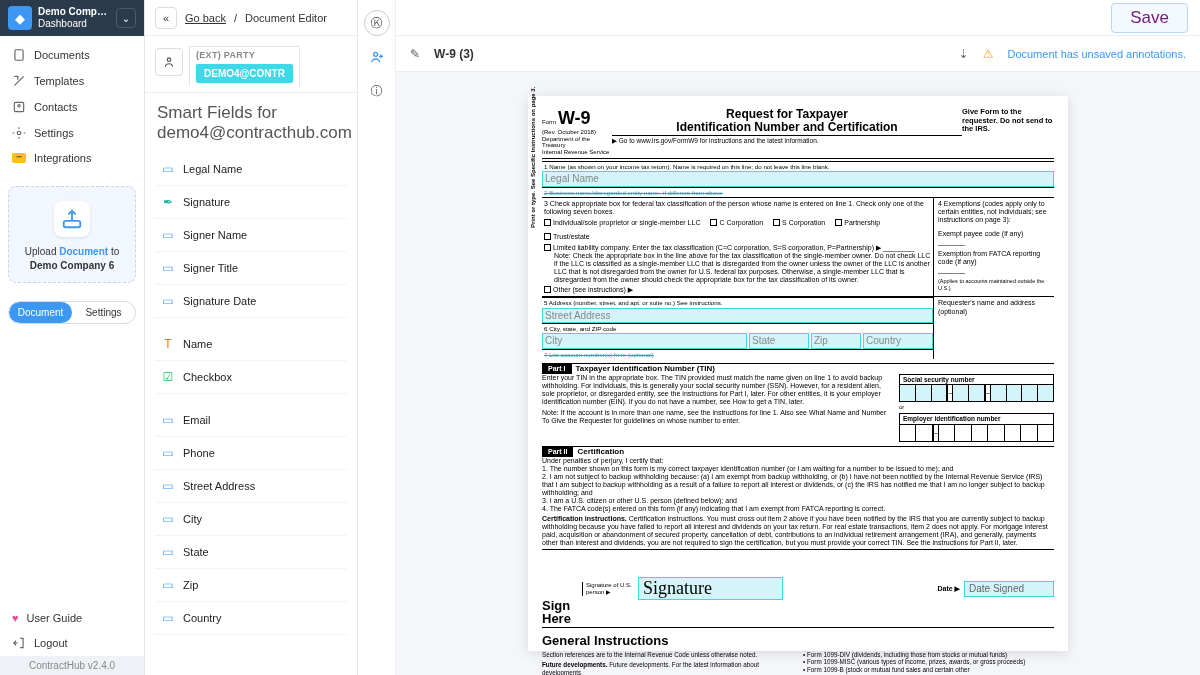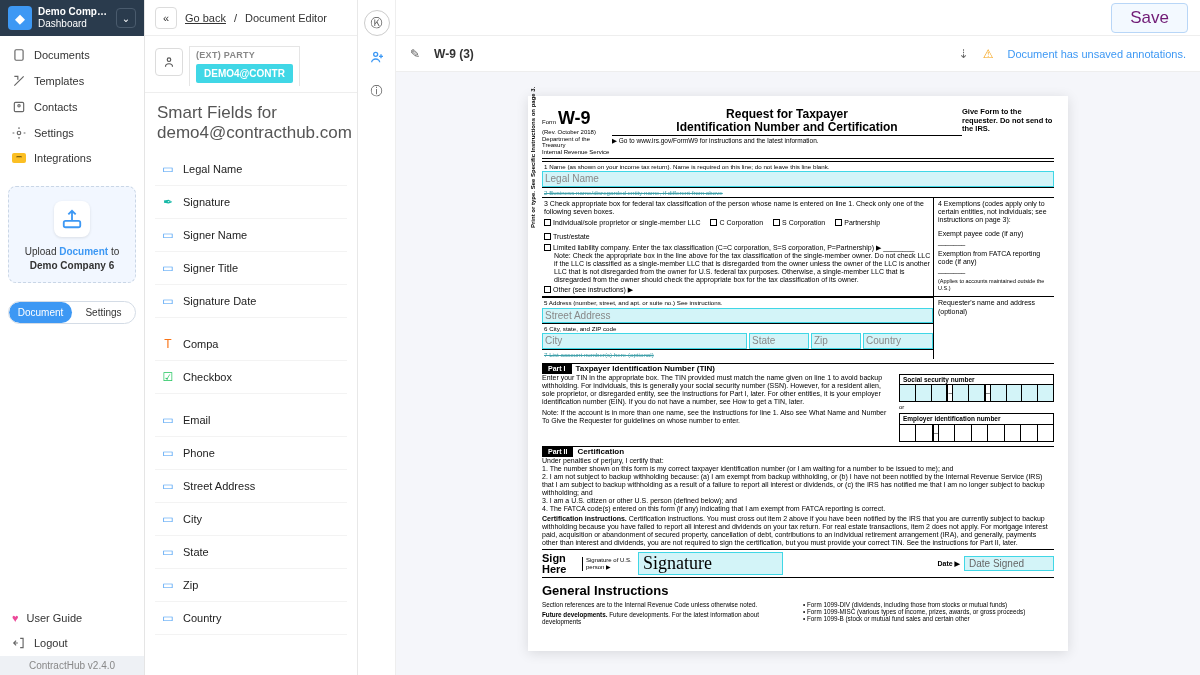--- a/index.html
+++ b/index.html
@@ -84,21 +84,21 @@
 .tin-split{display:flex;gap:8px;}
 .tin-left{flex:1;}
 .tin-right{width:155px;}
 .tin-box-label{border:.5px solid #000;border-bottom:none;padding:1px 3px;font-weight:bold;font-size:6.5px;}
 .segboxes{display:flex;border:.5px solid #000;height:18px;}
 .seg{flex:1;border-right:.5px solid #000;background:#d3f4f8;}
 .seg:last-child{border-right:none;}
 .seg-gap{width:6px;border-right:.5px solid #000;border-left:.5px solid #000;background:#fff;display:flex;align-items:center;justify-content:center;}
 .or-txt{font-size:6px;margin:2px 0;}
 .sign-row{display:flex;align-items:center;gap:4px;margin-top:2px;}
-.sign-left{width:36px;font-size:11px;font-weight:bold;line-height:1;}
+.sign-left{width:36px;font-size:13px;font-weight:bold;line-height:1;margin-top:47px;}
 .sign-mid{width:52px;font-size:6px;border-left:.5px solid #000;padding-left:3px;}
 .sig-field{flex:1;}
 .sig-box{font-family:cursive;font-size:18px;background:#d3f4f8;border:1px solid #40d7e6;padding:0 4px;display:inline-block;min-width:145px;}
 .date-box{background:#d3f4f8;border:1px solid #40d7e6;font-size:10px;padding:1px 4px;display:inline-block;min-width:90px;color:#666;}
 .gen-title{font-size:13px;font-weight:bold;margin-top:6px;}
 .gen-cols{display:flex;gap:10px;margin-top:2px;}
 .gen-col{flex:1;font-size:6.3px;}
 .addr-row{display:flex;gap:2px;}
 .addr-row .hl-field{flex:1;}
 </style>
@@ -218,21 +218,21 @@
           <span class="field-icon ">▭</span>
           <span>Signer Title</span>
         </div>
         <div class="field-item">
           <span class="field-icon ">▭</span>
           <span>Signature Date</span>
         </div>
         <div class="field-sep"></div>
         <div class="field-item">
           <span class="field-icon orange">T</span>
-          <span>Compa</span>
+          <span>Name</span>
         </div>
         <div class="field-item">
           <span class="field-icon green">☑</span>
           <span>Checkbox</span>
         </div>
         <div class="field-sep"></div>
         <div class="field-item">
           <span class="field-icon ">▭</span>
           <span>Email</span>
         </div>

